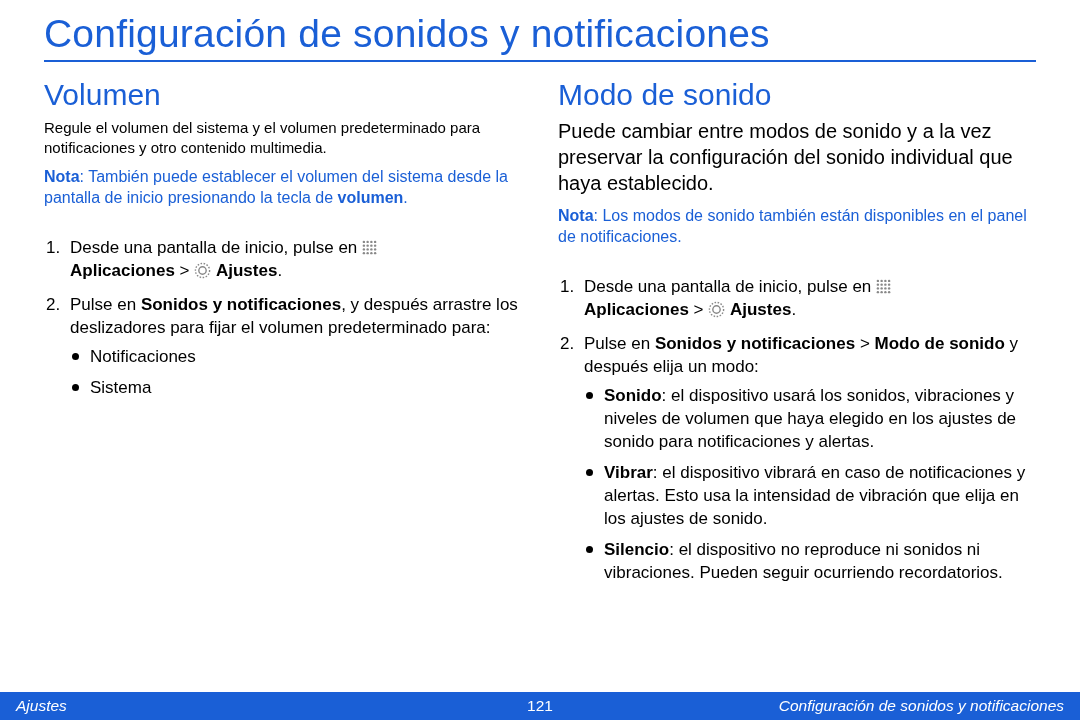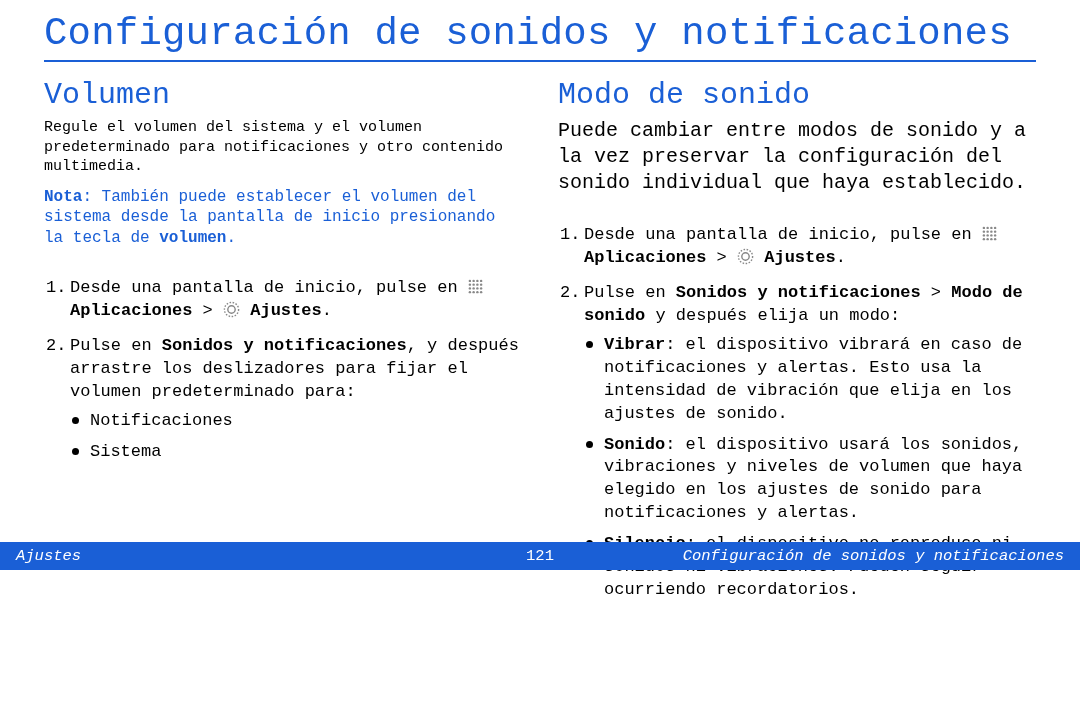--- a/index.html
+++ b/index.html
@@ -1,22 +1,21 @@
 <!DOCTYPE html>
 <html><head>
 <meta charset="utf-8">
 <style>
   * { box-sizing: border-box; margin: 0; padding: 0; }
   html, body { width: 1080px; height: 720px; font-family: Arial, Helvetica, sans-serif; background: #fff; }
   .page {
     width: 1080px;
-    height: 570px;
+    height: 720px;
     position: relative;
     padding: 12px 44px 0 44px;
-    font-family: Liberation Mono, monospace;
   }
   h1.title {
     color: #1a5fd6;
     font-weight: 400;
     font-size: 39px;
     letter-spacing: 0.2px;
     padding-bottom: 4px;
     border-bottom: 2px solid #1a5fd6;
     margin-bottom: 16px;
   }
@@ -186,20 +185,23 @@
             <li>Sistema</li>
           </ul>
         </li>
       </ol>
     </div>
 
     <div class="col">
       <h2 class="sect">Modo de sonido</h2>
       <p class="body">Puede cambiar entre modos de sonido y a la vez preservar la configuración del sonido individual que haya establecido.</p>
 
+      <p class="note">
+        <span class="lead">Nota</span><span>: </span><span>Los modos de sonido también están disponibles en el panel de notificaciones.</span>
+      </p>
 
       <ol class="steps">
         <li>
           <span>Desde una pantalla de inicio, pulse en </span>
           <span class="apps-icon">
             <svg viewBox="0 0 16 16" width="15" height="15">
                 <g fill="#888">
                   <circle cx="2" cy="2" r="1.3"></circle>
                   <circle cx="6" cy="2" r="1.3"></circle>
                   <circle cx="10" cy="2" r="1.3"></circle>
@@ -224,22 +226,22 @@
             <svg viewBox="0 0 24 24" width="17" height="17">
                 <circle cx="12" cy="12" r="10" fill="none" stroke="#888" stroke-width="2" stroke-dasharray="2.2 2.2"></circle>
                 <circle cx="12" cy="12" r="5.2" fill="none" stroke="#888" stroke-width="2"></circle>
               </svg>
           </span>
           <span class="b">Ajustes</span><span>.</span>
         </li>
         <li>
           <span>Pulse en </span><span class="b">Sonidos y notificaciones</span><span> &gt; </span><span class="b">Modo de sonido</span><span> y después elija un modo:</span>
           <ul class="bul">
+            <li><span class="b">Sonido</span><span>: el dispositivo usará los sonidos, vibraciones y niveles de volumen que haya elegido en los ajustes de sonido para notificaciones y alertas.</span></li>
             <li><span class="b">Vibrar</span><span>: el dispositivo vibrará en caso de notificaciones y alertas. Esto usa la intensidad de vibración que elija en los ajustes de sonido.</span></li>
-            <li><span class="b">Sonido</span><span>: el dispositivo usará los sonidos, vibraciones y niveles de volumen que haya elegido en los ajustes de sonido para notificaciones y alertas.</span></li>
             <li><span class="b">Silencio</span><span>: el dispositivo no reproduce ni sonidos ni vibraciones. Pueden seguir ocurriendo recordatorios.</span></li>
           </ul>
         </li>
       </ol>
     </div>
   </div>
 
   <div class="footer">
     <span>Ajustes</span>
     <span class="center">121</span>

